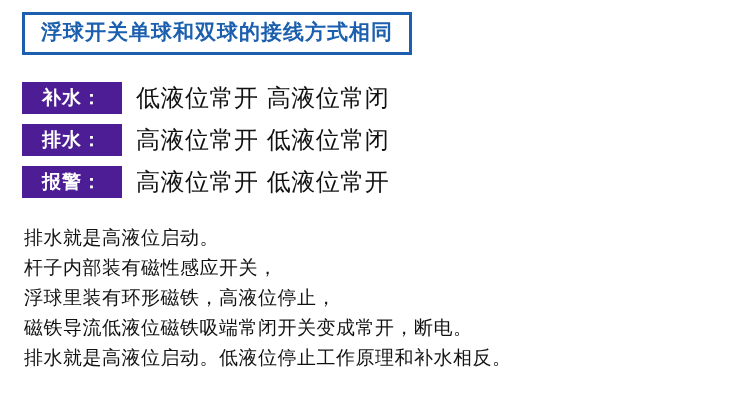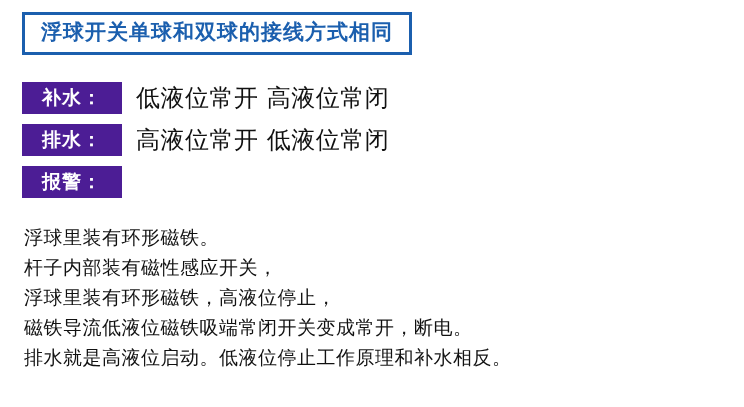--- a/index.html
+++ b/index.html
@@ -107,25 +107,26 @@
       <div class="row-text">低液位常开 高液位常闭</div>
     </div>
 
     <div class="row">
       <div class="tag">排水：</div>
       <div class="row-text">高液位常开 低液位常闭</div>
     </div>
 
     <div class="row">
       <div class="tag">报警：</div>
+      <div class="row-text">高液位常开 低液位常开</div>
     </div>
 
   </div>
 
   <div class="para">
-    <div class="para-line">浮球里装有环形磁铁。</div>
+    <div class="para-line">排水就是高液位启动。</div>
     <div class="para-line">杆子内部装有磁性感应开关，</div>
     <div class="para-line">浮球里装有环形磁铁，高液位停止，</div>
     <div class="para-line">磁铁导流低液位磁铁吸端常闭开关变成常开，断电。</div>
     <div class="para-line">排水就是高液位启动。低液位停止工作原理和补水相反。</div>
   </div>
 
 </div>
 
 </body></html>

